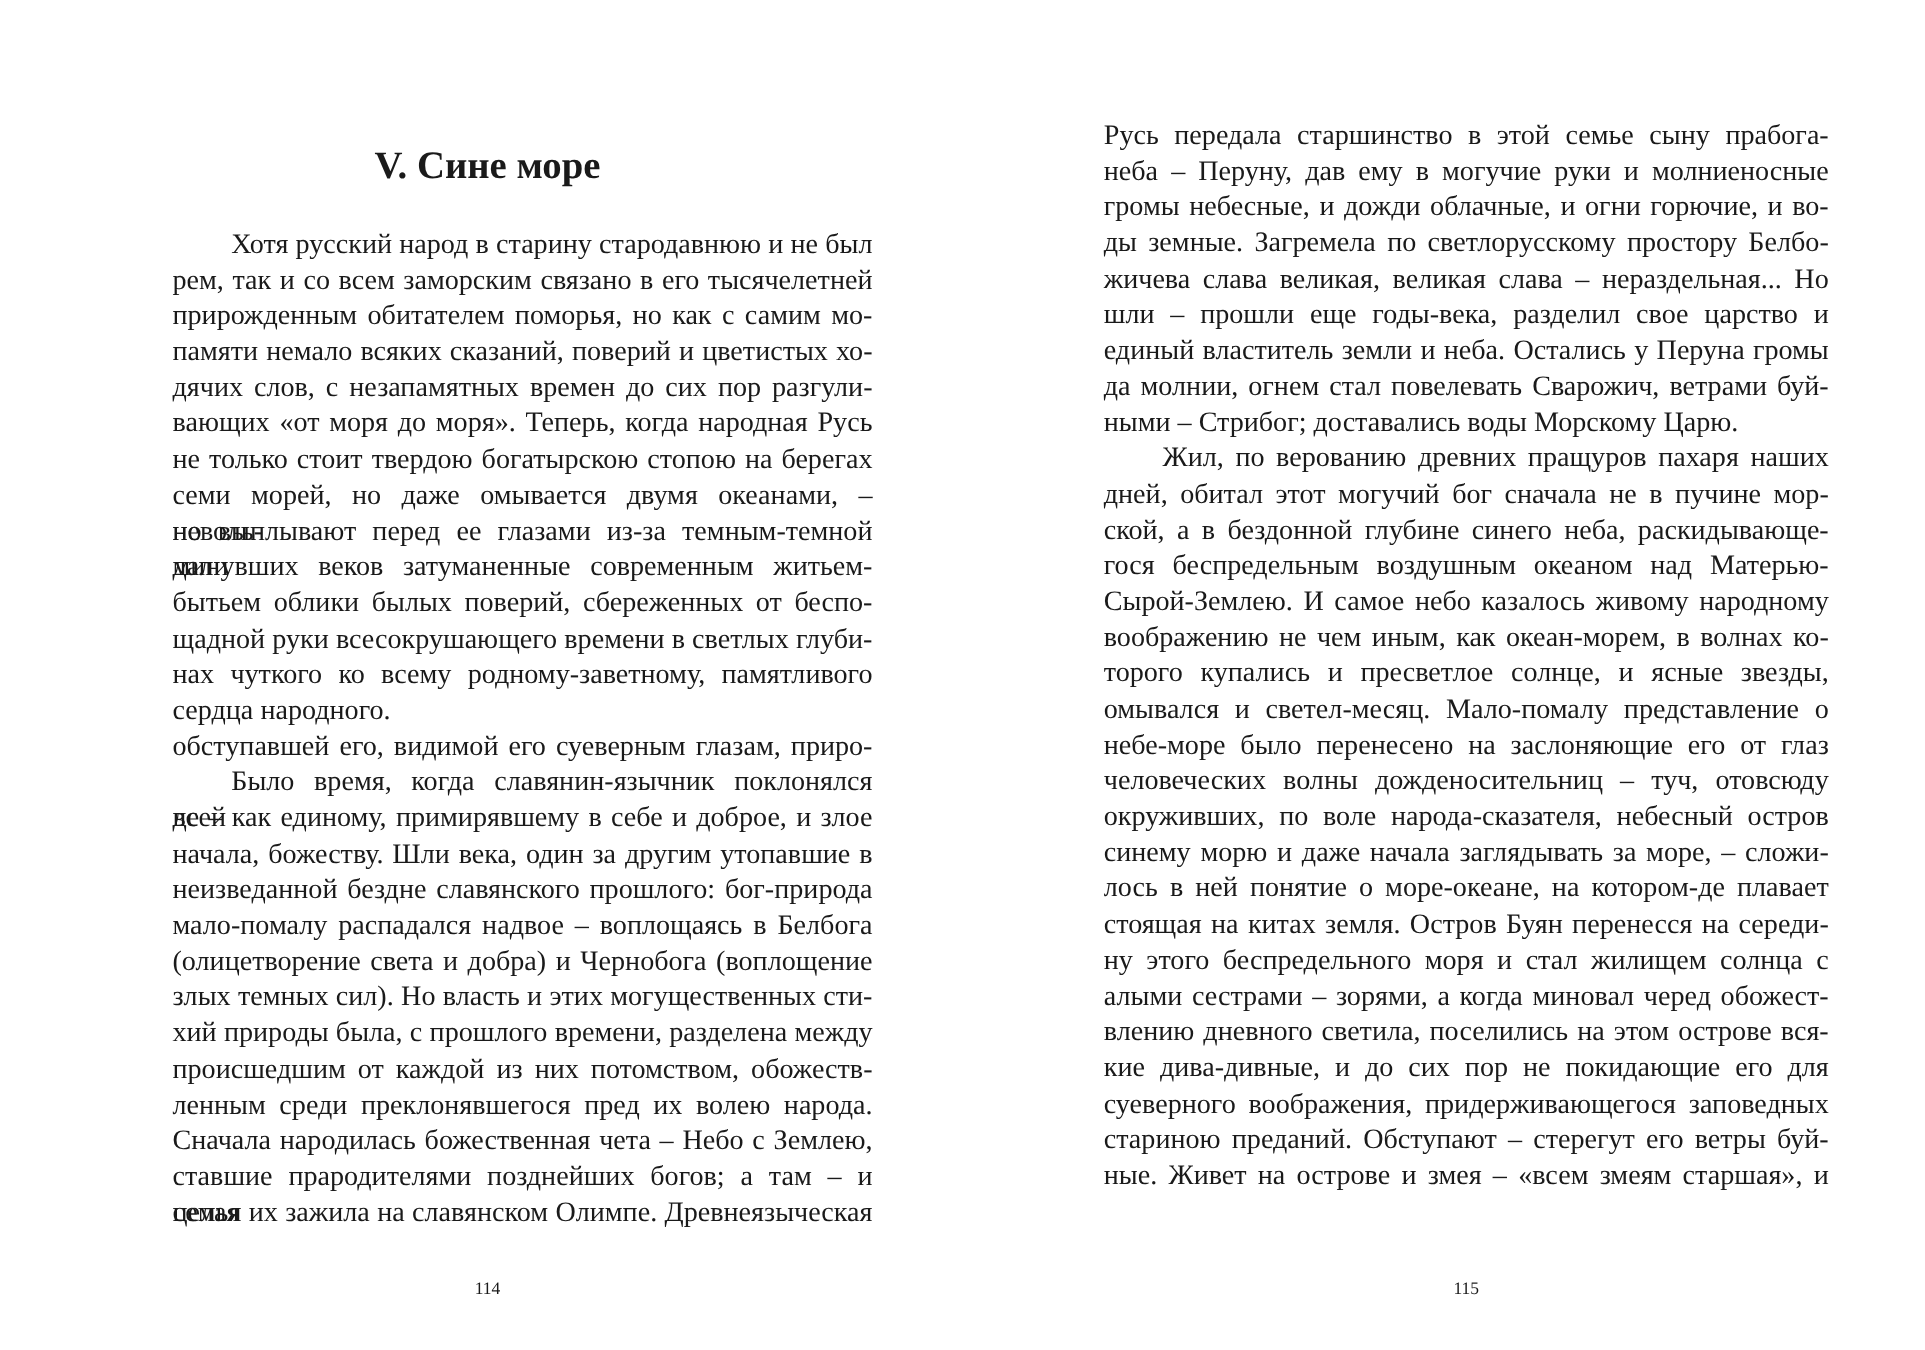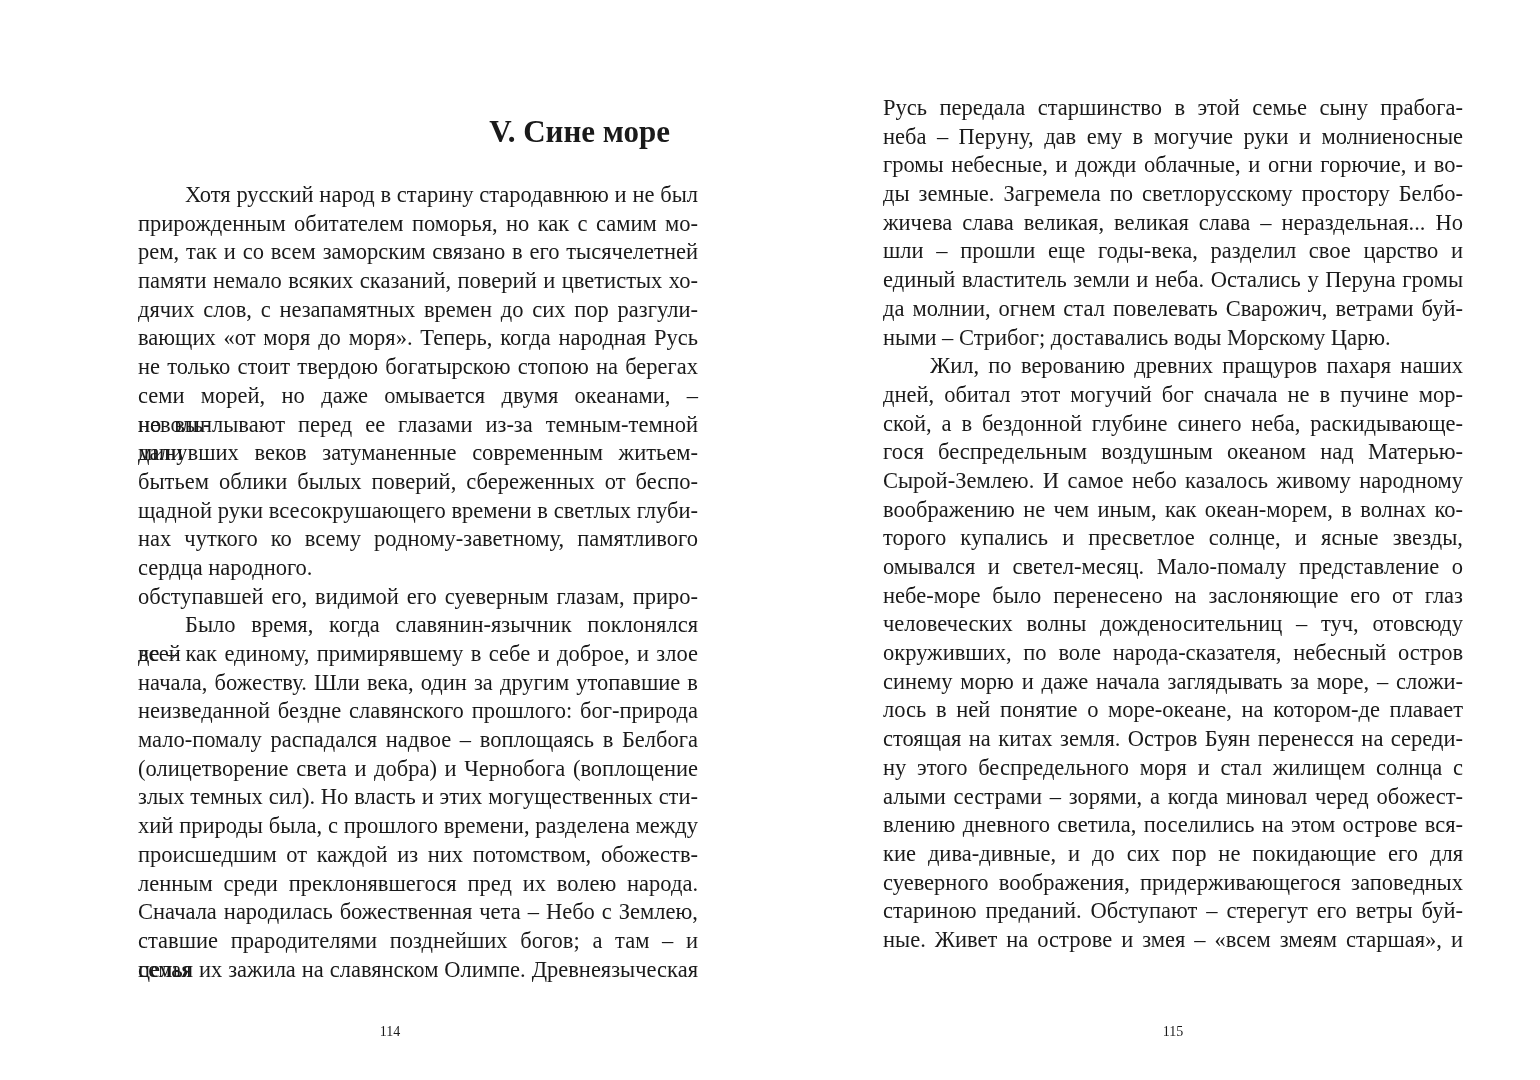--- a/index.html
+++ b/index.html
@@ -5,21 +5,21 @@
   html, body { margin: 0; padding: 0; }
   body {
     width: 1540px; height: 1080px; background: #ffffff; position: relative; overflow: hidden;
     font-family: "Liberation Serif", "DejaVu Serif", serif; color: #1a1a1a;
   }
   .page { position: absolute; top: 0; height: 1080px; }
   .page-left { left: 110px; width: 560px; }
   .page-right { left: 883px; width: 580px; }
   .title {
     position: absolute; top: 112px; left: 0; width: 100%;
-    text-align: right; font-weight: bold; font-size: 31px; line-height: 40px; margin: 0;
+    text-align: center; font-weight: bold; font-size: 31px; line-height: 40px; margin: 0;
   }
   .lines { position: absolute; left: 0; width: 100%; }
   .page-left .lines { top: 181px; margin-left: 28px; }
   .page-right .lines { top: 94px; }
   .line {
     height: 28.7px; line-height: 28.7px; font-size: 22.5px;
     text-align: justify; text-align-last: justify; white-space: nowrap; overflow: visible;
   }
   .line.indent { text-indent: 47px; }
   .line.last { text-align-last: left; }
@@ -32,24 +32,24 @@
 </head>
 <body>
 
 <div class="page page-left">
   <h1 class="title">V. Сине море</h1>
   <div class="lines">
       <div class="line indent">
         <span class="line-inner">Хотя русский народ в старину стародавнюю и не был</span>
       </div>
       <div class="line">
+        <span class="line-inner">рем, так и со всем заморским связано в его тысячелетней</span>
+      </div>
+      <div class="line">
         <span class="line-inner">прирожденным обитателем поморья, но как с самим мо-</span>
-      </div>
-      <div class="line">
-        <span class="line-inner">рем, так и со всем заморским связано в его тысячелетней</span>
       </div>
       <div class="line">
         <span class="line-inner">памяти немало всяких сказаний, поверий и цветистых хо-</span>
       </div>
       <div class="line">
         <span class="line-inner">дячих слов, с незапамятных времен до сих пор разгули-</span>
       </div>
       <div class="line">
         <span class="line-inner">вающих «от моря до моря». Теперь, когда народная Русь</span>
       </div>

